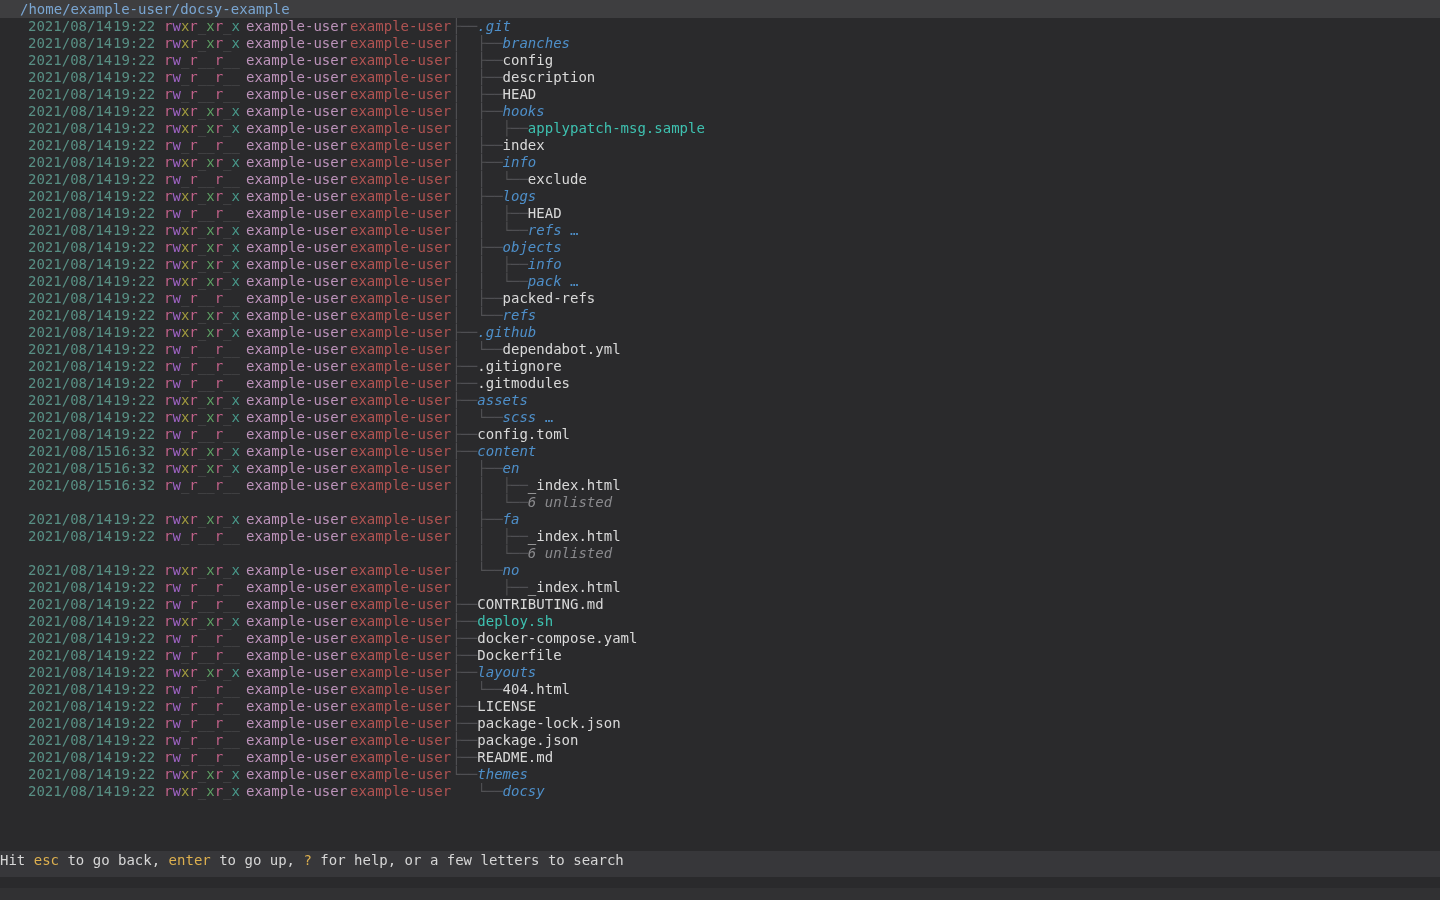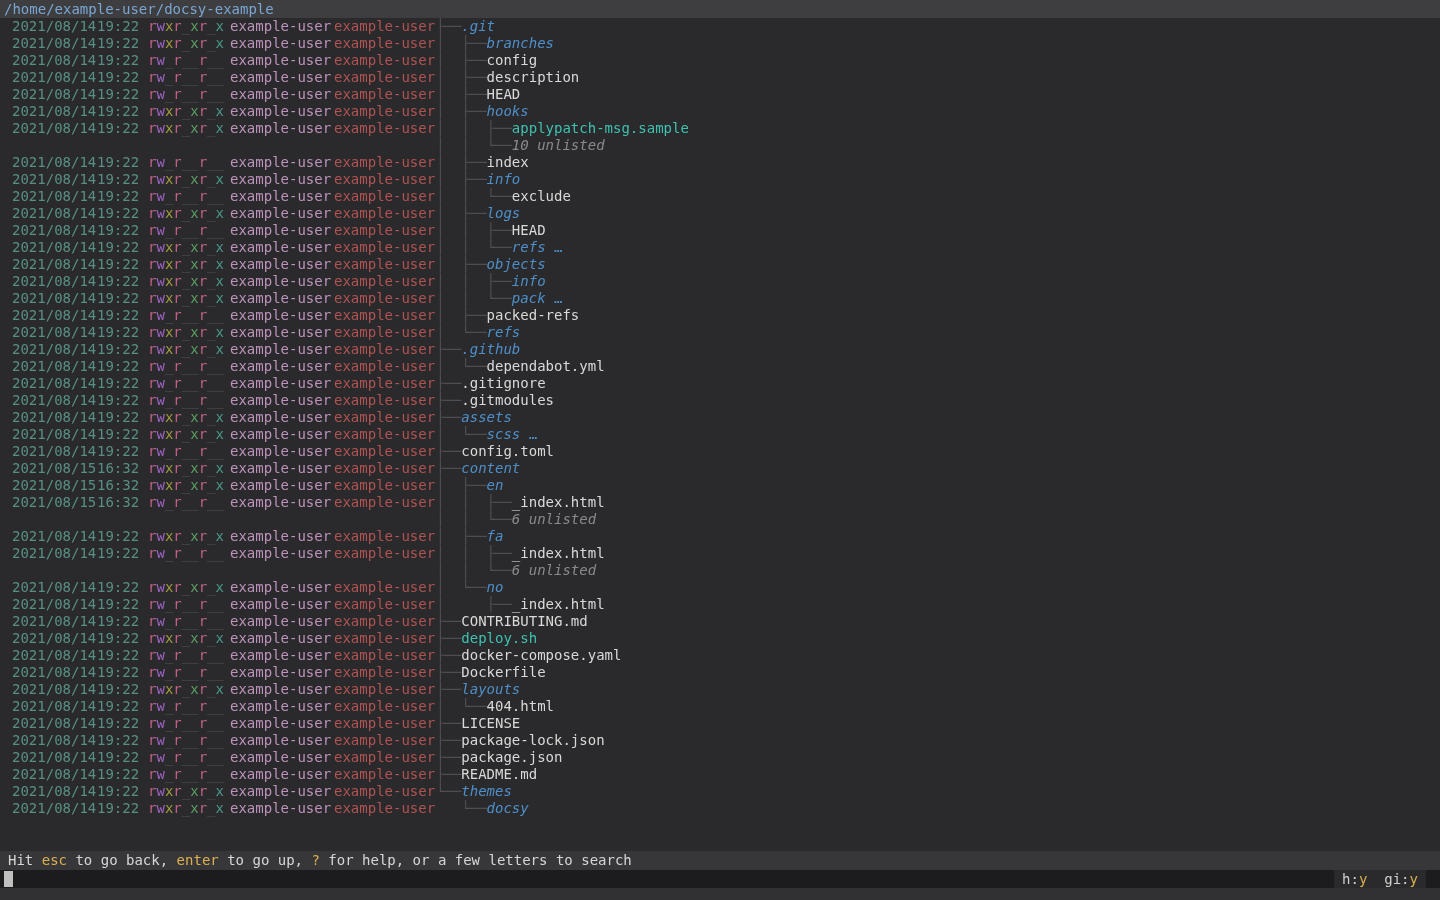--- a/index.html
+++ b/index.html
@@ -6,43 +6,43 @@
   #app{
     position:relative;width:1440px;height:900px;overflow:hidden;
     background:var(--c-main_bg);
     font-family:"DejaVu Sans Mono",monospace;
     font-size:14px;line-height:17px;
     -webkit-font-smoothing:antialiased;
   }
   .titlebar{
     position:absolute;top:0;left:0;right:0;height:18px;
     background:var(--c-title_bg);color:var(--c-title_fg);
-    line-height:18px;padding-left:4px;white-space:pre;
+    line-height:18px;padding-left:20px;white-space:pre;
   }
-  #rows{position:absolute;top:18px;left:0;right:0;}
+  #rows{position:absolute;top:18px;left:16px;right:0;}
   .row{position:relative;height:17px;white-space:pre;}
   .cell{position:absolute;top:0;line-height:17px;white-space:pre;}
   .c-date{left:12px;color:var(--c-date);}
   .c-time{left:97px;color:var(--c-date);}
   .c-perms{left:148px;}
   .c-owner{left:230px;color:var(--c-owner);}
   .c-group{left:334px;color:var(--c-group);}
   .c-tree{left:436px;}
   .pr{color:var(--c-perm_r);} .pw{color:var(--c-perm_w);} .pu{color:var(--c-perm_u);}
   .px0{color:var(--c-perm_x1);} .px1{color:var(--c-perm_x2);} .px2{color:var(--c-perm_x3);}
   .tl{color:var(--c-tree_line);}
   .nm-dir{color:var(--c-dir);font-style:italic;}
   .nm-file{color:var(--c-file);}
   .nm-exec{color:var(--c-exec);}
   .nm-unlisted{color:var(--c-unlisted);font-style:italic;}
   .suf{color:var(--c-dir);}
   .statusbar{
     position:absolute;top:851px;left:0;right:0;height:26px;
     background:var(--c-status_bg);color:var(--c-status_fg);
-    line-height:19px;padding-left:8px;white-space:pre;
+    line-height:19px;white-space:pre;
   }
   .statusbar .key{color:var(--c-key_fg);}
   .inputline{
     position:absolute;top:870px;left:0;right:0;height:18px;
     background:var(--c-input_bg);
   }
   .cursor{
     position:absolute;left:4px;top:1px;width:9px;height:16px;
     background:var(--c-cursor);
   }
@@ -65,21 +65,20 @@
   <div class="titlebar">/home/example-user/docsy-example</div>
 
   <div id="rows">
       <div class="row"><span class="cell c-date">2021/08/14</span><span class="cell c-time">19:22</span><span class="cell c-perms"><span class="pr">r</span><span class="pw">w</span><span class="px0">x</span><span class="pr">r</span><span class="pu">_</span><span class="px1">x</span><span class="pr">r</span><span class="pu">_</span><span class="px2">x</span></span><span class="cell c-owner">example-user</span><span class="cell c-group">example-user</span><span class="cell c-tree"><span class="tl">├──</span><span class="nm-dir">.git</span></span></div>
       <div class="row"><span class="cell c-date">2021/08/14</span><span class="cell c-time">19:22</span><span class="cell c-perms"><span class="pr">r</span><span class="pw">w</span><span class="px0">x</span><span class="pr">r</span><span class="pu">_</span><span class="px1">x</span><span class="pr">r</span><span class="pu">_</span><span class="px2">x</span></span><span class="cell c-owner">example-user</span><span class="cell c-group">example-user</span><span class="cell c-tree"><span class="tl">│  ├──</span><span class="nm-dir">branches</span></span></div>
       <div class="row"><span class="cell c-date">2021/08/14</span><span class="cell c-time">19:22</span><span class="cell c-perms"><span class="pr">r</span><span class="pw">w</span><span class="pu">_</span><span class="pr">r</span><span class="pu">_</span><span class="pu">_</span><span class="pr">r</span><span class="pu">_</span><span class="pu">_</span></span><span class="cell c-owner">example-user</span><span class="cell c-group">example-user</span><span class="cell c-tree"><span class="tl">│  ├──</span><span class="nm-file">config</span></span></div>
       <div class="row"><span class="cell c-date">2021/08/14</span><span class="cell c-time">19:22</span><span class="cell c-perms"><span class="pr">r</span><span class="pw">w</span><span class="pu">_</span><span class="pr">r</span><span class="pu">_</span><span class="pu">_</span><span class="pr">r</span><span class="pu">_</span><span class="pu">_</span></span><span class="cell c-owner">example-user</span><span class="cell c-group">example-user</span><span class="cell c-tree"><span class="tl">│  ├──</span><span class="nm-file">description</span></span></div>
       <div class="row"><span class="cell c-date">2021/08/14</span><span class="cell c-time">19:22</span><span class="cell c-perms"><span class="pr">r</span><span class="pw">w</span><span class="pu">_</span><span class="pr">r</span><span class="pu">_</span><span class="pu">_</span><span class="pr">r</span><span class="pu">_</span><span class="pu">_</span></span><span class="cell c-owner">example-user</span><span class="cell c-group">example-user</span><span class="cell c-tree"><span class="tl">│  ├──</span><span class="nm-file">HEAD</span></span></div>
       <div class="row"><span class="cell c-date">2021/08/14</span><span class="cell c-time">19:22</span><span class="cell c-perms"><span class="pr">r</span><span class="pw">w</span><span class="px0">x</span><span class="pr">r</span><span class="pu">_</span><span class="px1">x</span><span class="pr">r</span><span class="pu">_</span><span class="px2">x</span></span><span class="cell c-owner">example-user</span><span class="cell c-group">example-user</span><span class="cell c-tree"><span class="tl">│  ├──</span><span class="nm-dir">hooks</span></span></div>
       <div class="row"><span class="cell c-date">2021/08/14</span><span class="cell c-time">19:22</span><span class="cell c-perms"><span class="pr">r</span><span class="pw">w</span><span class="px0">x</span><span class="pr">r</span><span class="pu">_</span><span class="px1">x</span><span class="pr">r</span><span class="pu">_</span><span class="px2">x</span></span><span class="cell c-owner">example-user</span><span class="cell c-group">example-user</span><span class="cell c-tree"><span class="tl">│  │  ├──</span><span class="nm-exec">applypatch-msg.sample</span></span></div>
-      <div class="row"><span class="cell c-date"></span><span class="cell c-time"></span><span class="cell c-perms"></span><span class="cell c-owner"></span><span class="cell c-group"></span><span class="cell c-tree"><span class="tl">│  │  └──</span><span class="nm-unlisted">10 unlisted</span></span></div>
       <div class="row"><span class="cell c-date">2021/08/14</span><span class="cell c-time">19:22</span><span class="cell c-perms"><span class="pr">r</span><span class="pw">w</span><span class="pu">_</span><span class="pr">r</span><span class="pu">_</span><span class="pu">_</span><span class="pr">r</span><span class="pu">_</span><span class="pu">_</span></span><span class="cell c-owner">example-user</span><span class="cell c-group">example-user</span><span class="cell c-tree"><span class="tl">│  ├──</span><span class="nm-file">index</span></span></div>
       <div class="row"><span class="cell c-date">2021/08/14</span><span class="cell c-time">19:22</span><span class="cell c-perms"><span class="pr">r</span><span class="pw">w</span><span class="px0">x</span><span class="pr">r</span><span class="pu">_</span><span class="px1">x</span><span class="pr">r</span><span class="pu">_</span><span class="px2">x</span></span><span class="cell c-owner">example-user</span><span class="cell c-group">example-user</span><span class="cell c-tree"><span class="tl">│  ├──</span><span class="nm-dir">info</span></span></div>
       <div class="row"><span class="cell c-date">2021/08/14</span><span class="cell c-time">19:22</span><span class="cell c-perms"><span class="pr">r</span><span class="pw">w</span><span class="pu">_</span><span class="pr">r</span><span class="pu">_</span><span class="pu">_</span><span class="pr">r</span><span class="pu">_</span><span class="pu">_</span></span><span class="cell c-owner">example-user</span><span class="cell c-group">example-user</span><span class="cell c-tree"><span class="tl">│  │  └──</span><span class="nm-file">exclude</span></span></div>
       <div class="row"><span class="cell c-date">2021/08/14</span><span class="cell c-time">19:22</span><span class="cell c-perms"><span class="pr">r</span><span class="pw">w</span><span class="px0">x</span><span class="pr">r</span><span class="pu">_</span><span class="px1">x</span><span class="pr">r</span><span class="pu">_</span><span class="px2">x</span></span><span class="cell c-owner">example-user</span><span class="cell c-group">example-user</span><span class="cell c-tree"><span class="tl">│  ├──</span><span class="nm-dir">logs</span></span></div>
       <div class="row"><span class="cell c-date">2021/08/14</span><span class="cell c-time">19:22</span><span class="cell c-perms"><span class="pr">r</span><span class="pw">w</span><span class="pu">_</span><span class="pr">r</span><span class="pu">_</span><span class="pu">_</span><span class="pr">r</span><span class="pu">_</span><span class="pu">_</span></span><span class="cell c-owner">example-user</span><span class="cell c-group">example-user</span><span class="cell c-tree"><span class="tl">│  │  ├──</span><span class="nm-file">HEAD</span></span></div>
       <div class="row"><span class="cell c-date">2021/08/14</span><span class="cell c-time">19:22</span><span class="cell c-perms"><span class="pr">r</span><span class="pw">w</span><span class="px0">x</span><span class="pr">r</span><span class="pu">_</span><span class="px1">x</span><span class="pr">r</span><span class="pu">_</span><span class="px2">x</span></span><span class="cell c-owner">example-user</span><span class="cell c-group">example-user</span><span class="cell c-tree"><span class="tl">│  │  └──</span><span class="nm-dir">refs</span><span class="suf"> …</span></span></div>
       <div class="row"><span class="cell c-date">2021/08/14</span><span class="cell c-time">19:22</span><span class="cell c-perms"><span class="pr">r</span><span class="pw">w</span><span class="px0">x</span><span class="pr">r</span><span class="pu">_</span><span class="px1">x</span><span class="pr">r</span><span class="pu">_</span><span class="px2">x</span></span><span class="cell c-owner">example-user</span><span class="cell c-group">example-user</span><span class="cell c-tree"><span class="tl">│  ├──</span><span class="nm-dir">objects</span></span></div>
       <div class="row"><span class="cell c-date">2021/08/14</span><span class="cell c-time">19:22</span><span class="cell c-perms"><span class="pr">r</span><span class="pw">w</span><span class="px0">x</span><span class="pr">r</span><span class="pu">_</span><span class="px1">x</span><span class="pr">r</span><span class="pu">_</span><span class="px2">x</span></span><span class="cell c-owner">example-user</span><span class="cell c-group">example-user</span><span class="cell c-tree"><span class="tl">│  │  ├──</span><span class="nm-dir">info</span></span></div>
       <div class="row"><span class="cell c-date">2021/08/14</span><span class="cell c-time">19:22</span><span class="cell c-perms"><span class="pr">r</span><span class="pw">w</span><span class="px0">x</span><span class="pr">r</span><span class="pu">_</span><span class="px1">x</span><span class="pr">r</span><span class="pu">_</span><span class="px2">x</span></span><span class="cell c-owner">example-user</span><span class="cell c-group">example-user</span><span class="cell c-tree"><span class="tl">│  │  └──</span><span class="nm-dir">pack</span><span class="suf"> …</span></span></div>
       <div class="row"><span class="cell c-date">2021/08/14</span><span class="cell c-time">19:22</span><span class="cell c-perms"><span class="pr">r</span><span class="pw">w</span><span class="pu">_</span><span class="pr">r</span><span class="pu">_</span><span class="pu">_</span><span class="pr">r</span><span class="pu">_</span><span class="pu">_</span></span><span class="cell c-owner">example-user</span><span class="cell c-group">example-user</span><span class="cell c-tree"><span class="tl">│  ├──</span><span class="nm-file">packed-refs</span></span></div>
@@ -109,19 +108,15 @@
       <div class="row"><span class="cell c-date">2021/08/14</span><span class="cell c-time">19:22</span><span class="cell c-perms"><span class="pr">r</span><span class="pw">w</span><span class="pu">_</span><span class="pr">r</span><span class="pu">_</span><span class="pu">_</span><span class="pr">r</span><span class="pu">_</span><span class="pu">_</span></span><span class="cell c-owner">example-user</span><span class="cell c-group">example-user</span><span class="cell c-tree"><span class="tl">├──</span><span class="nm-file">LICENSE</span></span></div>
       <div class="row"><span class="cell c-date">2021/08/14</span><span class="cell c-time">19:22</span><span class="cell c-perms"><span class="pr">r</span><span class="pw">w</span><span class="pu">_</span><span class="pr">r</span><span class="pu">_</span><span class="pu">_</span><span class="pr">r</span><span class="pu">_</span><span class="pu">_</span></span><span class="cell c-owner">example-user</span><span class="cell c-group">example-user</span><span class="cell c-tree"><span class="tl">├──</span><span class="nm-file">package-lock.json</span></span></div>
       <div class="row"><span class="cell c-date">2021/08/14</span><span class="cell c-time">19:22</span><span class="cell c-perms"><span class="pr">r</span><span class="pw">w</span><span class="pu">_</span><span class="pr">r</span><span class="pu">_</span><span class="pu">_</span><span class="pr">r</span><span class="pu">_</span><span class="pu">_</span></span><span class="cell c-owner">example-user</span><span class="cell c-group">example-user</span><span class="cell c-tree"><span class="tl">├──</span><span class="nm-file">package.json</span></span></div>
       <div class="row"><span class="cell c-date">2021/08/14</span><span class="cell c-time">19:22</span><span class="cell c-perms"><span class="pr">r</span><span class="pw">w</span><span class="pu">_</span><span class="pr">r</span><span class="pu">_</span><span class="pu">_</span><span class="pr">r</span><span class="pu">_</span><span class="pu">_</span></span><span class="cell c-owner">example-user</span><span class="cell c-group">example-user</span><span class="cell c-tree"><span class="tl">├──</span><span class="nm-file">README.md</span></span></div>
       <div class="row"><span class="cell c-date">2021/08/14</span><span class="cell c-time">19:22</span><span class="cell c-perms"><span class="pr">r</span><span class="pw">w</span><span class="px0">x</span><span class="pr">r</span><span class="pu">_</span><span class="px1">x</span><span class="pr">r</span><span class="pu">_</span><span class="px2">x</span></span><span class="cell c-owner">example-user</span><span class="cell c-group">example-user</span><span class="cell c-tree"><span class="tl">└──</span><span class="nm-dir">themes</span></span></div>
       <div class="row"><span class="cell c-date">2021/08/14</span><span class="cell c-time">19:22</span><span class="cell c-perms"><span class="pr">r</span><span class="pw">w</span><span class="px0">x</span><span class="pr">r</span><span class="pu">_</span><span class="px1">x</span><span class="pr">r</span><span class="pu">_</span><span class="px2">x</span></span><span class="cell c-owner">example-user</span><span class="cell c-group">example-user</span><span class="cell c-tree"><span class="tl">   └──</span><span class="nm-dir">docsy</span></span></div>
     </div>
 
   <div class="statusbar" id="statusbar"><span>Hit </span><span class="key">esc</span><span> to go back, </span><span class="key">enter</span><span> to go up, </span><span class="key">?</span><span> for help, or a few letters to search</span></div>
 
-  <div class="inputline">
-    <div class="cursor"></div>
-    <div class="flags" id="flags"><span class="flabel">h:</span><span class="fvalue">y</span><span class="fgap">  </span><span class="flabel">gi:</span><span class="fvalue">y</span></div>
-  </div>
 
   <div class="bottomstrip"></div>
 </div>
 
 </body></html>

